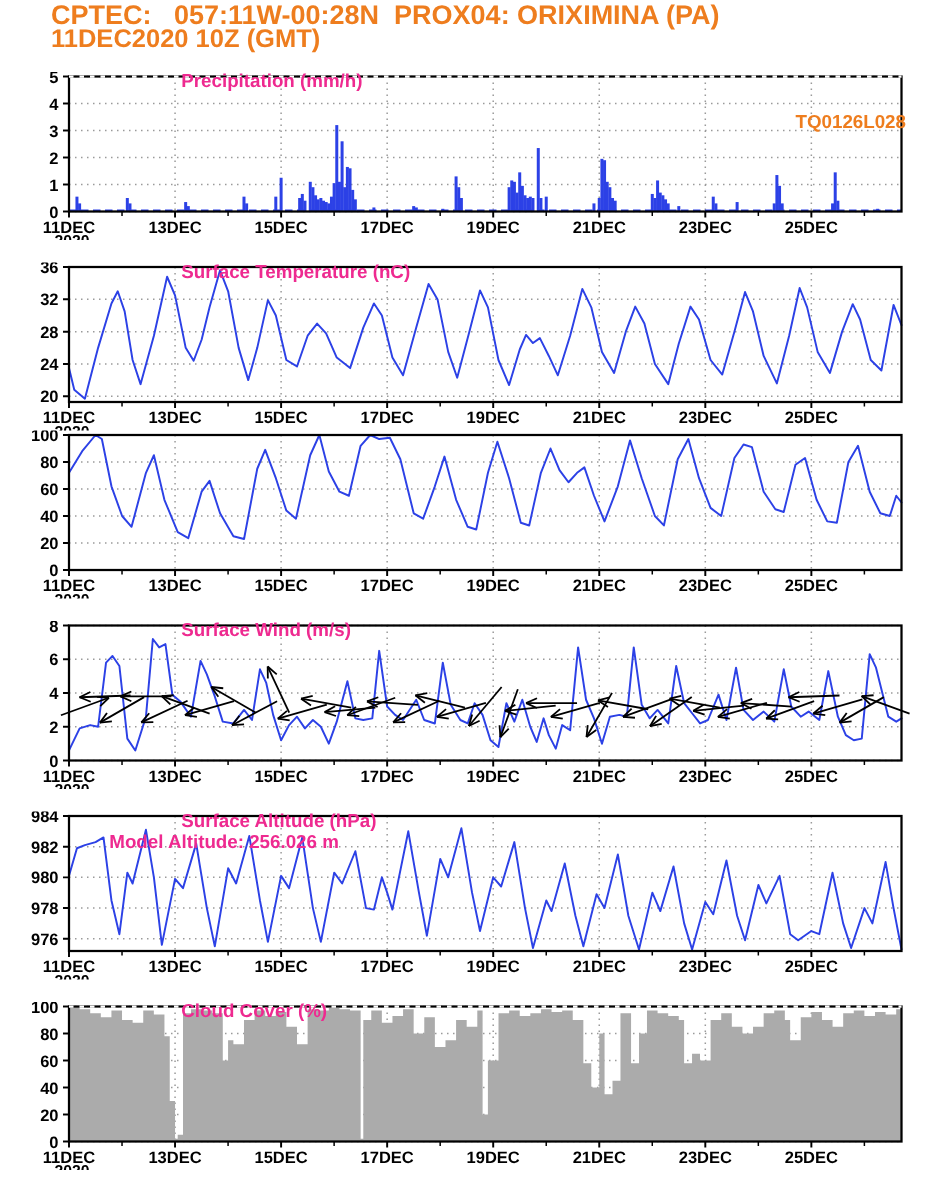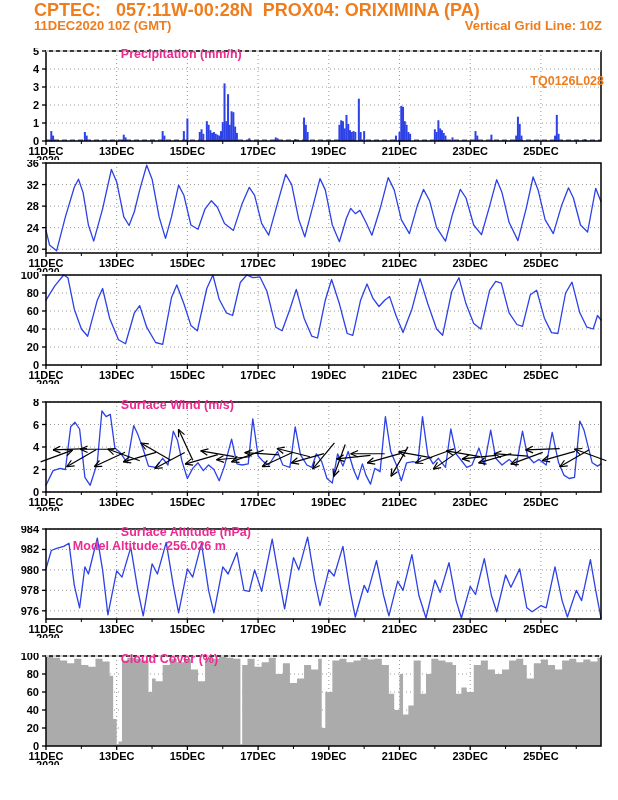--- a/index.html
+++ b/index.html
@@ -3,38 +3,37 @@
 <meta charset="utf-8">
 <style>
   html,body{margin:0;padding:0;background:#fff;}
   #app{
     position:relative;width:618px;height:800px;overflow:hidden;background:#fff;
     font-family:"Liberation Sans",sans-serif;font-weight:bold;
   }
   .hdr{padding:3px 0 0 34px;line-height:15px;}
   .hdr-line1{color:var(--orange);font-size:18px;white-space:pre;}
   .hdr-line2{display:flex;justify-content:space-between;padding-right:16px;
-    color:var(--orange);font-size:13px;white-space:pre;}
+    color:var(--orange);font-size:17px;white-space:pre;}
   .panel{position:relative;}
   .title-row{height:15px;position:relative;font-size:12.5px;line-height:14px;white-space:pre;}
   .panel-title{color:var(--magenta);margin-left:100px;}
   .panel-subtitle{color:var(--magenta);margin-left:52px;}
   .tag{position:absolute;right:14px;top:1px;color:var(--orange);margin-top:40px;}
   svg.plot{display:block;}
 </style>
 </head>
 <body>
 
 <div id="app">
 
   <div class="hdr">
     <div class="hdr-line1">CPTEC:   057:11W-00:28N  PROX04: ORIXIMINA (PA)</div>
     <div class="hdr-line2">
       <span>11DEC2020 10Z (GMT)</span>
-      <span>Vertical Grid Line: 10Z</span>
     </div>
   </div>
 
   <div class="panel">
     <div class="title-row">
       <span class="panel-title">Precipitation (mm/h)</span>
       <span class="tag">TQ0126L028</span>
     </div>
     <svg class="plot" width="618" height="112">
         <line x1="116.70063694267516" y1="3" x2="116.70063694267516" y2="93" stroke="#9a9a9a" stroke-width="1" stroke-dasharray="1 3"></line>
@@ -165,20 +164,23 @@
         <line x1="293.45222929936307" y1="93" x2="293.45222929936307" y2="96" stroke="#000000" stroke-width="1"></line>
         <line x1="364.1528662420382" y1="93" x2="364.1528662420382" y2="96" stroke="#000000" stroke-width="1"></line>
         <line x1="434.8535031847134" y1="93" x2="434.8535031847134" y2="96" stroke="#000000" stroke-width="1"></line>
         <line x1="505.55414012738856" y1="93" x2="505.55414012738856" y2="96" stroke="#000000" stroke-width="1"></line>
         <line x1="576.2547770700637" y1="93" x2="576.2547770700637" y2="96" stroke="#000000" stroke-width="1"></line>
         <text x="48" y="116" text-anchor="middle" font-size="10.5" font-weight="bold" fill="#000000">2020</text>
       </svg>
   </div>
 
   <div class="panel">
+    <div class="title-row">
+      <span class="panel-title">Surface Temperature (nC)</span>
+    </div>
     <svg class="plot" width="618" height="112">
         <line x1="116.70063694267516" y1="3" x2="116.70063694267516" y2="93" stroke="#9a9a9a" stroke-width="1" stroke-dasharray="1 3"></line>
         <line x1="187.40127388535032" y1="3" x2="187.40127388535032" y2="93" stroke="#9a9a9a" stroke-width="1" stroke-dasharray="1 3"></line>
         <line x1="258.1019108280255" y1="3" x2="258.1019108280255" y2="93" stroke="#9a9a9a" stroke-width="1" stroke-dasharray="1 3"></line>
         <line x1="328.80254777070064" y1="3" x2="328.80254777070064" y2="93" stroke="#9a9a9a" stroke-width="1" stroke-dasharray="1 3"></line>
         <line x1="399.5031847133758" y1="3" x2="399.5031847133758" y2="93" stroke="#9a9a9a" stroke-width="1" stroke-dasharray="1 3"></line>
         <line x1="470.203821656051" y1="3" x2="470.203821656051" y2="93" stroke="#9a9a9a" stroke-width="1" stroke-dasharray="1 3"></line>
         <line x1="540.9044585987261" y1="3" x2="540.9044585987261" y2="93" stroke="#9a9a9a" stroke-width="1" stroke-dasharray="1 3"></line>
         <line x1="46" y1="89.22754491017965" x2="601" y2="89.22754491017965" stroke="#9a9a9a" stroke-width="1" stroke-dasharray="1 3"></line>
         <line x1="46" y1="67.67065868263474" x2="601" y2="67.67065868263474" stroke="#9a9a9a" stroke-width="1" stroke-dasharray="1 3"></line>

